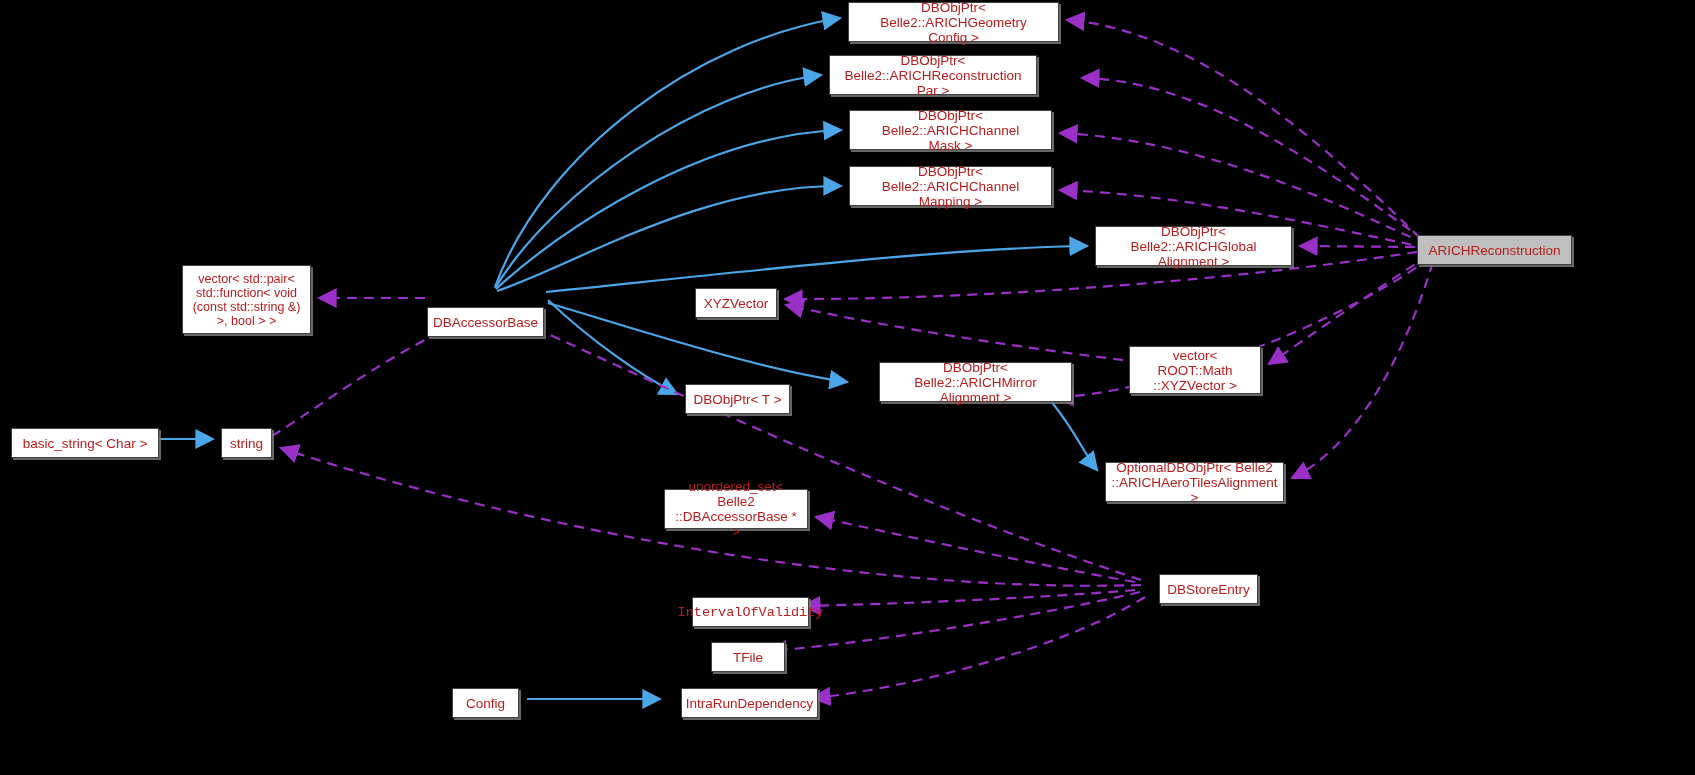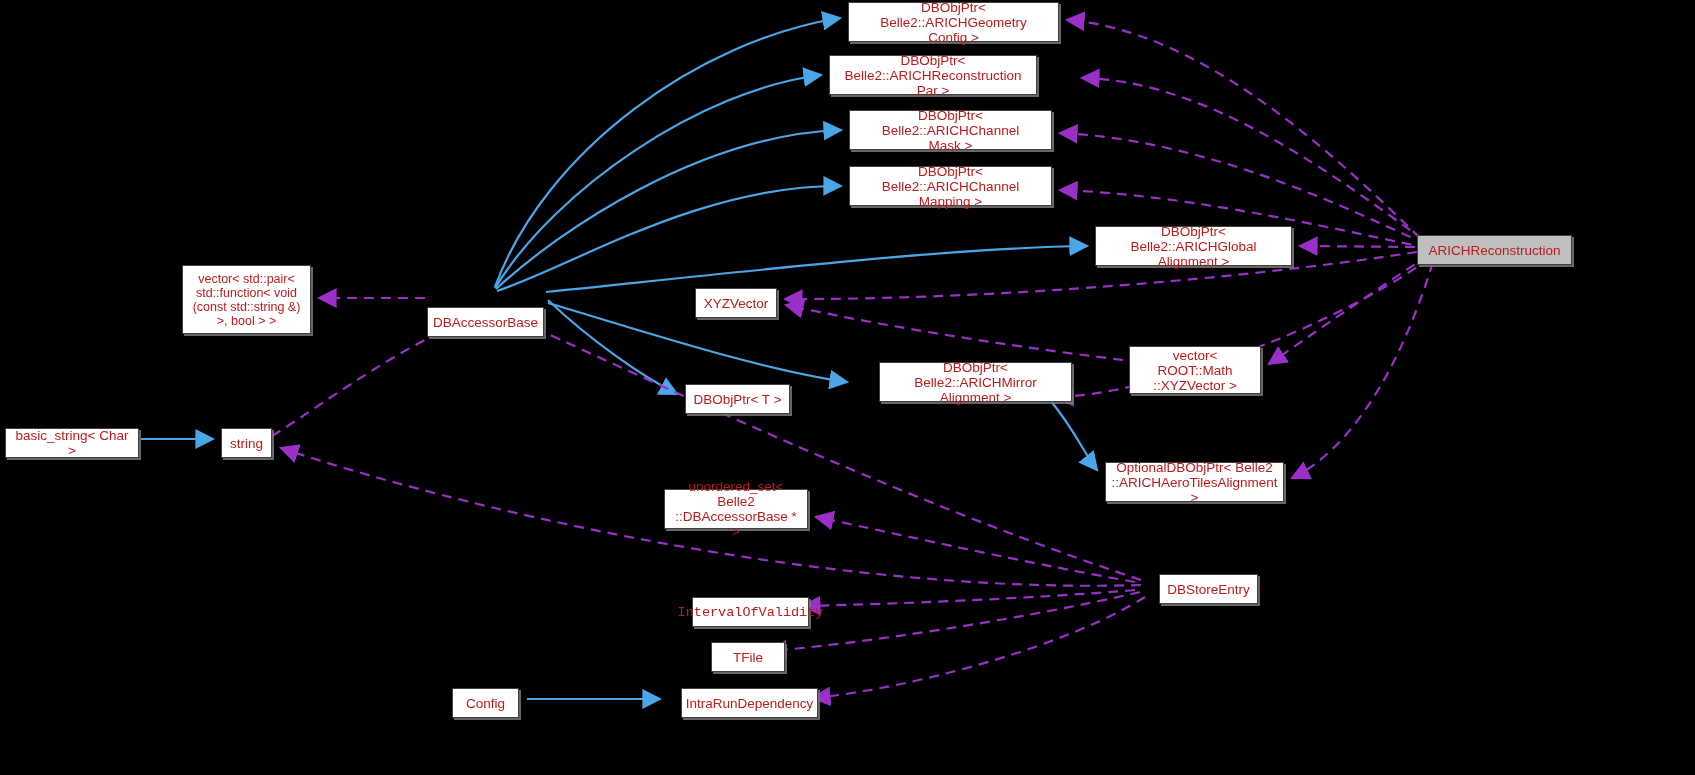--- a/index.html
+++ b/index.html
@@ -89,21 +89,21 @@
   <div class="node" style="left:695px;top:288px;width:82px;height:22px;">XYZVector</div>
 
   <div class="node" style="left:1129px;top:346px;width:132px;height:48px;">vector&lt; ROOT::Math
 ::XYZVector &gt;</div>
 
   <div class="node" style="left:855px;top:362px;width:193px;height:40px;margin-left:24px;">DBObjPtr&lt; Belle2::ARICHMirror
 Alignment &gt;</div>
 
   <div class="node" style="left:685px;top:384px;width:105px;height:22px;">DBObjPtr&lt; T &gt;</div>
 
-  <div class="node" style="left:5px;top:428px;width:134px;height:22px;">basic_string&lt; Char &gt;</div>
+  <div class="node" style="left:11px;top:428px;width:148px;height:22px;">basic_string&lt; Char &gt;</div>
 
   <div class="node" style="left:221px;top:428px;width:51px;height:22px;">string</div>
 
   <div class="node" style="left:1105px;top:462px;width:179px;height:40px;">OptionalDBObjPtr&lt; Belle2
 ::ARICHAeroTilesAlignment &gt;</div>
 
   <div class="node" style="left:664px;top:489px;width:144px;height:40px;">unordered_set&lt; Belle2
 ::DBAccessorBase * &gt;</div>
 
   <div class="node" style="left:1143px;top:574px;width:99px;height:22px;margin-left:16px;">DBStoreEntry</div>

